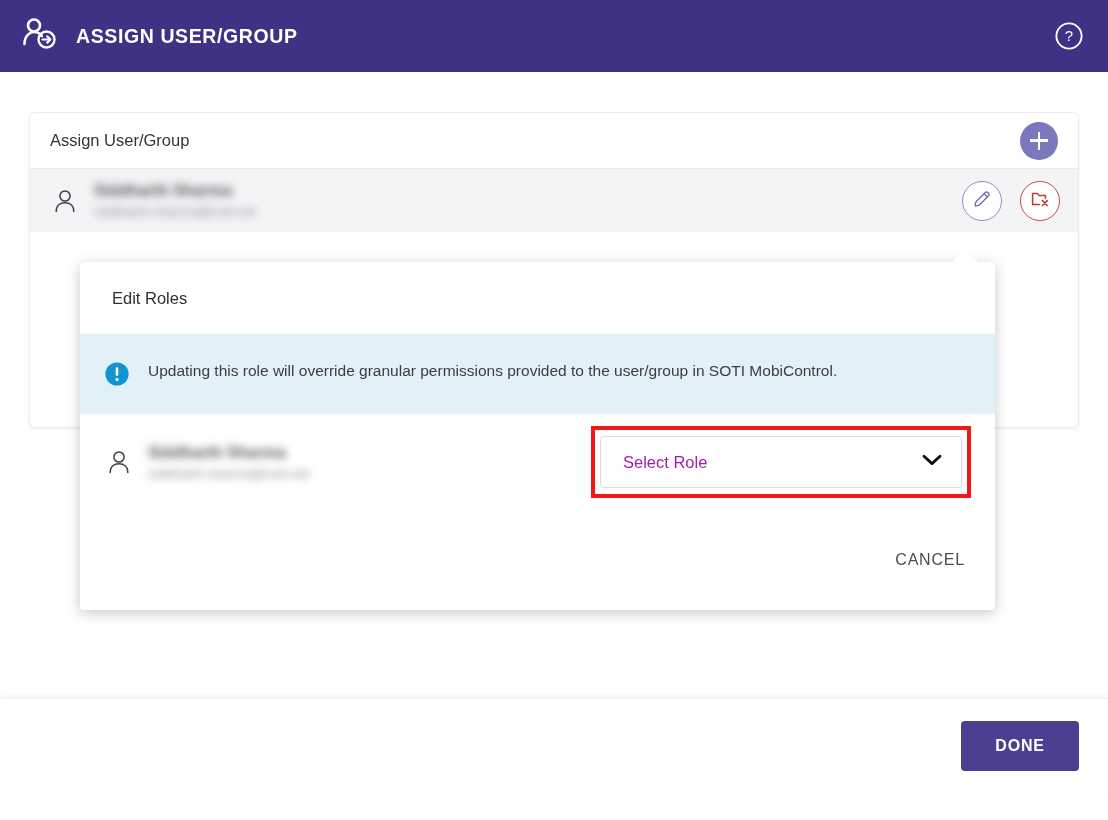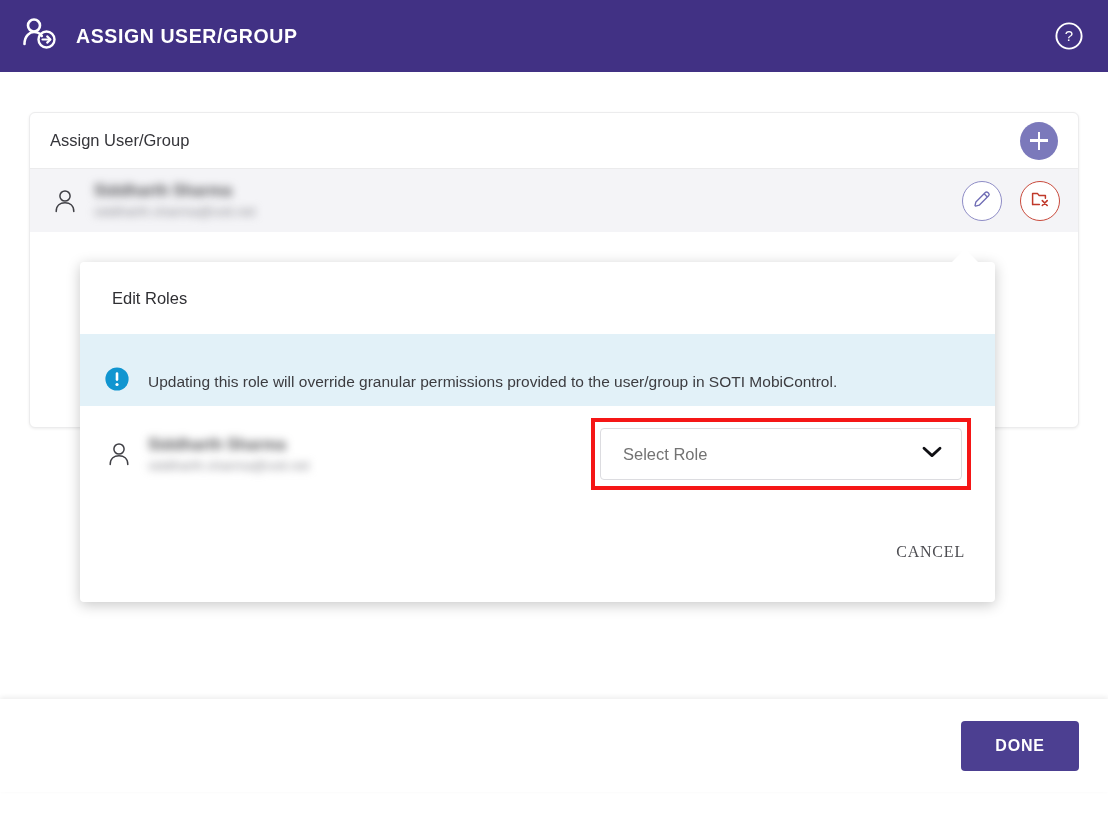--- a/index.html
+++ b/index.html
@@ -187,22 +187,22 @@
     margin-left: 8px;
   }
   .popover-title {
     font-size: 16.5px;
     color: #2f2f33;
   }
   .info-banner {
     background: #e2f1f8;
     min-height: 72px;
     display: flex;
-    align-items: flex-end;
-    padding: 14px 24px;
+    align-items: flex-start;
+    padding: 27px 24px;
     box-sizing: border-box;
     gap: 18px;
   }
   .info-icon {
     width: 26px; height: 26px;
     flex: 0 0 auto;
     display: flex; align-items: center; justify-content: center;
   }
   .info-text {
     font-size: 15.5px;
@@ -248,40 +248,40 @@
     border-radius: 4px;
     background: #ffffff;
     box-sizing: border-box;
     display: flex;
     align-items: center;
     padding: 0 18px 0 22px;
     cursor: pointer;
   }
   .select-label {
     font-size: 16.5px;
-    color: #737373;
+    color: #a21caf;
     flex: 1 1 auto;
   }
 
   .popover-footer {
     height: 100px;
     display: flex;
     align-items: center;
     justify-content: flex-end;
     padding: 0 24px 0 24px;
     gap: 24px;
     box-sizing: border-box;
   }
   .btn-text {
     font-size: 16px;
     color: #4c4c51;
     letter-spacing: 0.8px;
     background: none;
     border: none;
-    font-family: Liberation Serif, serif;
+    font-family: Liberation Sans, sans-serif;
     cursor: pointer;
     padding: 10px 6px;
   }
   .btn-pill-disabled {
     font-size: 16px;
     letter-spacing: 0.9px;
     color: #b3b3b8;
     background: #efefef;
     border: 1px solid #e4e4e6;
     border-radius: 22px;

